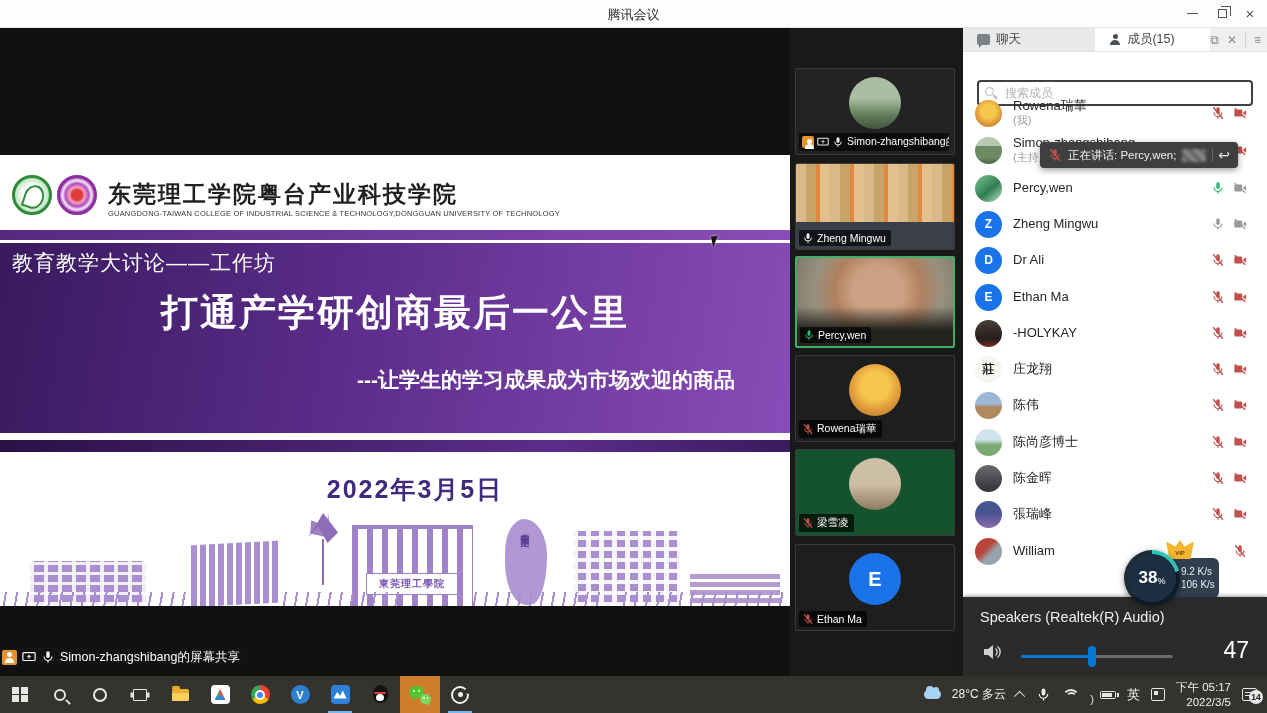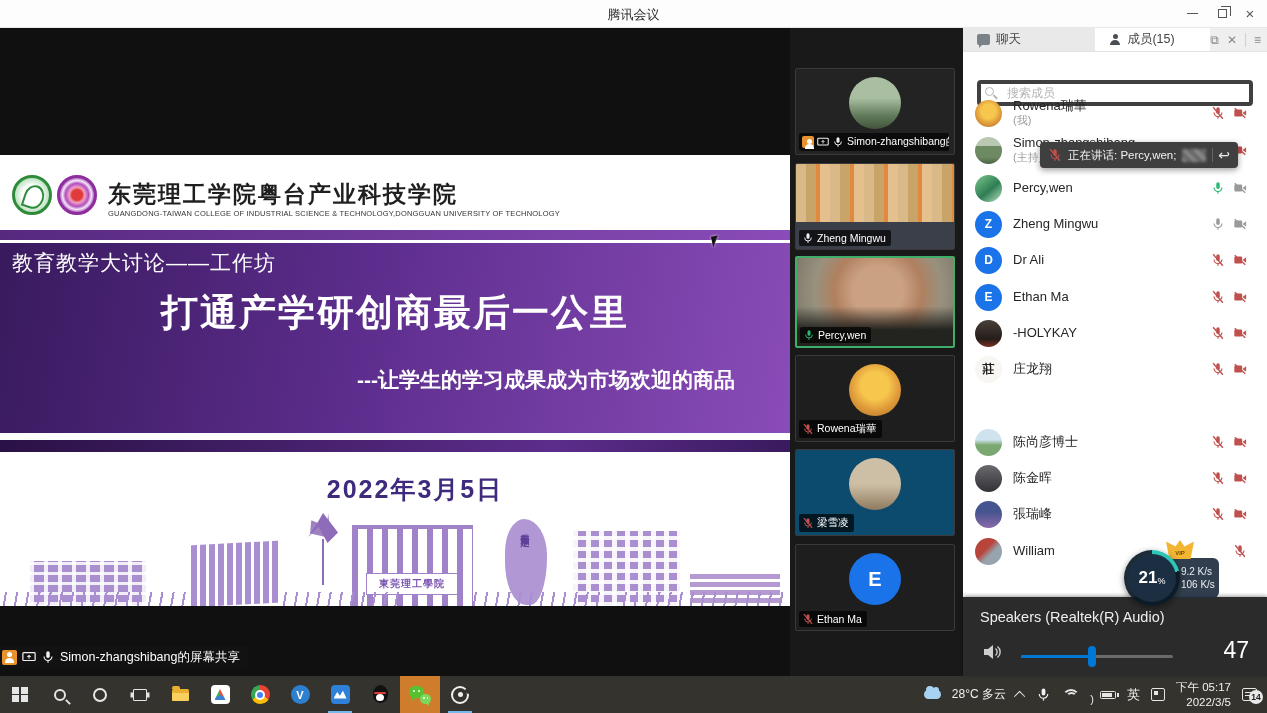--- a/index.html
+++ b/index.html
@@ -87,21 +87,21 @@
   .tab-chat{width:135px;background:#e9e9e9;}
   .tab-members{width:117px;background:#fff;}
   .tabicons{flex:1;display:flex;align-items:center;justify-content:flex-end;gap:8px;padding-right:6px;color:#888;font-size:12px;}
   .chatglyph{position:relative;width:13px;height:11px;border-radius:2px;background:#7a8187;}
   .chatglyph::after{content:"";position:absolute;left:2px;bottom:-3px;border-left:4px solid #7a8187;border-bottom:4px solid transparent;}
   .persglyph{position:relative;width:12px;height:12px;}
   .persglyph::before{content:"";position:absolute;left:3.5px;top:0;width:5px;height:5px;border-radius:50%;background:#4a4f55;}
   .persglyph::after{content:"";position:absolute;left:1px;top:6px;width:10px;height:5px;border-radius:5px 5px 0 0;background:#4a4f55;}
   .vdiv{width:1px;height:14px;background:#d0d0d0;}
   .searchwrap{position:absolute;left:977px;top:80px;width:276px;height:26px;}
-  .searchwrap input{width:100%;height:100%;border:4px solid #404040;border-radius:4px;padding:0 8px 0 26px;font-size:12px;color:#333;outline:none;background:#fff;}
+  .searchwrap input{width:100%;height:100%;border:2px solid #404040;border-radius:4px;padding:0 8px 0 26px;font-size:12px;color:#333;outline:none;background:#fff;}
   .searchwrap input::placeholder{color:#b5b5b5;}
   .mag{position:absolute;left:8px;top:7px;width:9px;height:9px;border:1.5px solid #b5b5b5;border-radius:50%;}
   .mag::after{content:"";position:absolute;left:7px;top:8px;width:5px;height:1.5px;background:#b5b5b5;transform:rotate(45deg);}
 
   .mrow{position:absolute;left:975px;width:282px;height:36px;display:flex;align-items:center;cursor:pointer;}
   .mrow .avatar{width:27px;height:27px;border-radius:50%;flex:0 0 auto;display:flex;align-items:center;justify-content:center;color:#fff;overflow:hidden;}
   .mrow .avatar b{font-size:12px;color:inherit;font-weight:bold;}
   .mcol{margin-left:11px;display:flex;flex-direction:column;line-height:1.25;}
   .mname{font-size:13px;color:#262626;}
   .msub{font-size:11px;color:#9a9a9a;}
@@ -331,21 +331,21 @@
             <rect x="6" y="1.5" width="4" height="7.5" rx="2" fill="currentColor"></rect>
             <path d="M3.5 7.5a4.5 4.5 0 0 0 9 0" fill="none" stroke="currentColor" stroke-width="1.3"></path>
             <line x1="8" y1="12" x2="8" y2="14.5" stroke="currentColor" stroke-width="1.3"></line>
             <line class="slash" x1="2.5" y1="1.5" x2="13.5" y2="14.5" stroke="currentColor" stroke-width="1.6"></line>
           </svg>
         </span>
       <span>Rowena瑞華</span>
     </div>
   </div>
 
-  <div class="tile t5" style="background:#0c4a6e">
+  <div class="tile t5" style="background:#14532d">
     <span class="tavatar" style="background:linear-gradient(180deg,#cdbfa5 0 50%,#8f7b5f)"></span>
     <div class="tlabel">
       <span class="ic" data-state="muted">
           <svg viewBox="0 0 16 16">
             <rect x="6" y="1.5" width="4" height="7.5" rx="2" fill="currentColor"></rect>
             <path d="M3.5 7.5a4.5 4.5 0 0 0 9 0" fill="none" stroke="currentColor" stroke-width="1.3"></path>
             <line x1="8" y1="12" x2="8" y2="14.5" stroke="currentColor" stroke-width="1.3"></line>
             <line class="slash" x1="2.5" y1="1.5" x2="13.5" y2="14.5" stroke="currentColor" stroke-width="1.6"></line>
           </svg>
         </span>
@@ -564,20 +564,41 @@
       </span>
     <span class="ic cam-slot" data-state="off-red">
         <svg viewBox="0 0 16 16">
           <rect x="1.5" y="4" width="9" height="8" rx="1.5" fill="currentColor"></rect>
           <path d="M11 8l4-3.2v6.4z" fill="currentColor"></path>
           <line class="slash" x1="2" y1="2.5" x2="14" y2="13.5" stroke="currentColor" stroke-width="1.6"></line>
         </svg>
       </span>
   </div>
 
+  <div class="mrow" style="top:387px">
+    <span class="avatar" style="background:linear-gradient(180deg,#9db8d6 45%,#b08a5e 55%)"></span>
+    <span class="mcol">
+        <span class="mname">陈伟</span>
+      </span>
+    <span class="ic mic-slot" data-state="muted">
+        <svg viewBox="0 0 16 16">
+          <rect x="6" y="1.5" width="4" height="7.5" rx="2" fill="currentColor"></rect>
+          <path d="M3.5 7.5a4.5 4.5 0 0 0 9 0" fill="none" stroke="currentColor" stroke-width="1.3"></path>
+          <line x1="8" y1="12" x2="8" y2="14.5" stroke="currentColor" stroke-width="1.3"></line>
+          <line class="slash" x1="2.5" y1="1.5" x2="13.5" y2="14.5" stroke="currentColor" stroke-width="1.6"></line>
+        </svg>
+      </span>
+    <span class="ic cam-slot" data-state="off-red">
+        <svg viewBox="0 0 16 16">
+          <rect x="1.5" y="4" width="9" height="8" rx="1.5" fill="currentColor"></rect>
+          <path d="M11 8l4-3.2v6.4z" fill="currentColor"></path>
+          <line class="slash" x1="2" y1="2.5" x2="14" y2="13.5" stroke="currentColor" stroke-width="1.6"></line>
+        </svg>
+      </span>
+  </div>
 
   <div class="mrow" style="top:460px">
     <span class="avatar" style="background:linear-gradient(180deg,#6a6a6e,#323236)"></span>
     <span class="mcol">
         <span class="mname">陈金晖</span>
       </span>
     <span class="ic mic-slot" data-state="muted">
         <svg viewBox="0 0 16 16">
           <rect x="6" y="1.5" width="4" height="7.5" rx="2" fill="currentColor"></rect>
           <path d="M3.5 7.5a4.5 4.5 0 0 0 9 0" fill="none" stroke="currentColor" stroke-width="1.3"></path>
@@ -678,21 +699,21 @@
         <span class="up-ar">▲</span>
         <span>9.2 K/s</span>
       </span>
     <span class="netrow">
         <span class="dn-ar">▼</span>
         <span>106 K/s</span>
       </span>
   </div>
   <div class="netcirc" style="background: conic-gradient(rgb(46, 196, 182) 0deg, rgb(46, 196, 182) 75.6deg, rgba(10, 25, 38, 0.92) 75.6deg);">
     <div class="netcirc-in">
-      <span class="p1">21</span>
+      <span class="p1">38</span>
       <span class="p2">%</span>
     </div>
   </div>
 
   <div class="volfly">
     <div class="voltitle">Speakers (Realtek(R) Audio)</div>
     <span class="volspk ic" data-state="white" style="color:#cfcfcf">
       <svg viewBox="0 0 20 18">
           <polygon points="1,6 5,6 10,2 10,16 5,12 1,12" fill="currentColor"></polygon>
           <path d="M12.5 5.5a4.5 4.5 0 0 1 0 7M14.5 3.5a7 7 0 0 1 0 11" fill="none" stroke="currentColor" stroke-width="1.4"></path>

